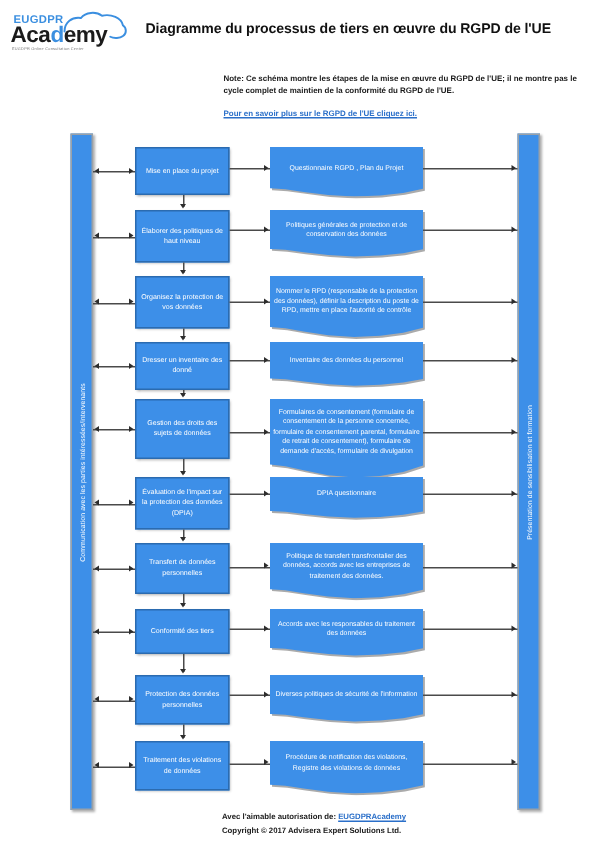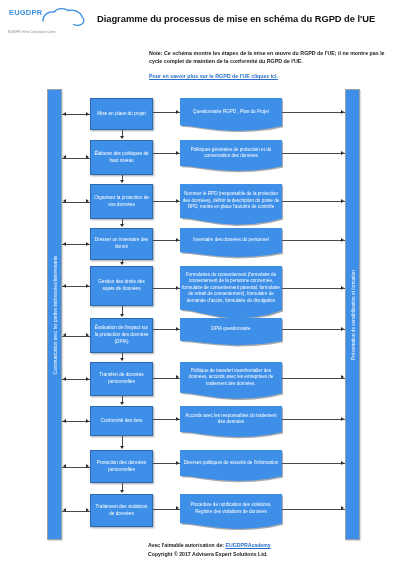--- a/index.html
+++ b/index.html
@@ -220,24 +220,25 @@
 <body>
 
 <div id="header">
 
   <div id="logo">
     <svg id="logo-cloud" viewBox="0 0 45 20">
       <path d="M2,14 C2,8 7,4 13,5 C16,1 23,0.5 27,3.5 C33,2 40,5 41,10 C43.5,11.5 43.5,15.5 41,17
                C39,18.5 35,18.8 32.5,17.5" fill="none" stroke="#3b8fe0" stroke-width="1.3" stroke-linecap="round"></path>
     </svg>
     <div id="logo-eugdpr">EUGDPR</div>
+    <div id="logo-academy">Aca<span class="accent">d</span>emy</div>
     <div id="logo-tagline">EUGDPR Online Consultation Center</div>
   </div>
 
-  <div id="page-title">Diagramme du processus de mise en schéma du RGPD de l'UE</div>
+  <div id="page-title">Diagramme du processus de tiers en œuvre du RGPD de l'UE</div>
 </div>
 
 <div id="note">Note: Ce schéma montre les étapes de la mise en œuvre du RGPD de l'UE; il ne montre pas le cycle complet de maintien de la conformité du RGPD de l'UE.</div>
 <a id="more-link" href="#">Pour en savoir plus sur le RGPD de l'UE cliquez ici.</a>
 
 <div id="diagram">
 
   <div class="sidebar" id="sidebar-left">
     <span class="sidebar-label">Communication avec les parties intéressées/intervenants</span>
   </div>

